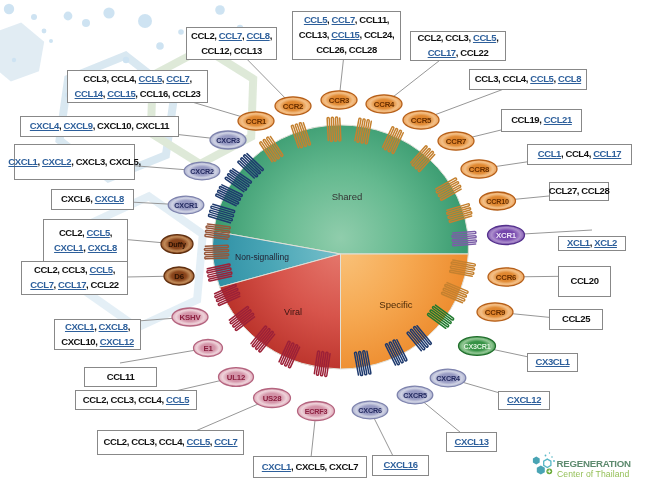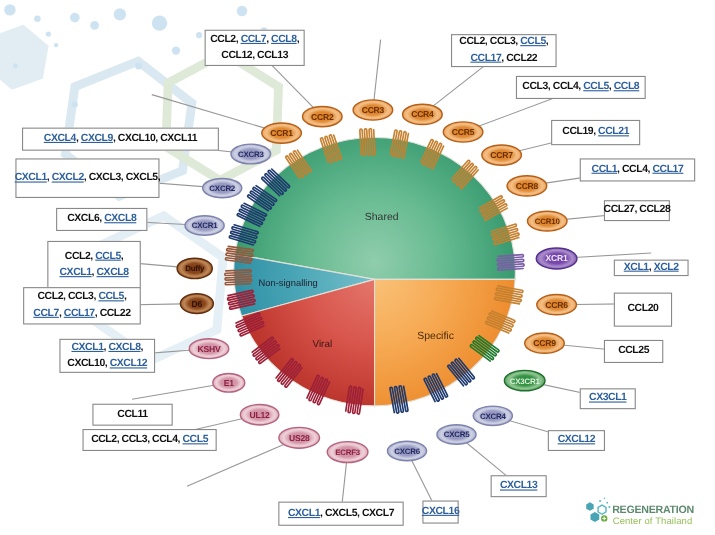--- a/index.html
+++ b/index.html
@@ -214,34 +214,43 @@
 <circle cx="552" cy="457" r="0.8" fill="#57b7c5"></circle>
 <circle cx="554" cy="461" r="0.9" fill="#57b7c5"></circle>
 <text x="556.5" y="466.5" font-family="Liberation Sans, sans-serif" font-size="9.7" font-weight="bold" fill="#5d8a6e" letter-spacing="-0.25">REGENERATION</text>
 <text x="557" y="476.5" font-family="Liberation Sans, sans-serif" font-size="8.6" fill="#93bf55" letter-spacing="0.1">Center of Thailand</text>
 </g>
     </svg>
 <div class="box" style="left:186px;top:27px;width:91px;height:33px">
       <div class="ln"><span>CCL2, </span><span class="lk">CCL7</span><span>, </span><span class="lk">CCL8</span><span>,</span></div>
       <div class="ln"><span>CCL12, CCL13</span></div>
     </div>
+    <div class="box" style="left:292px;top:11px;width:109px;height:49px">
+      <div class="ln"><span class="lk">CCL5</span><span>, </span><span class="lk">CCL7</span><span>, CCL11,</span></div>
+      <div class="ln"><span>CCL13, </span><span class="lk">CCL15</span><span>, CCL24,</span></div>
+      <div class="ln"><span>CCL26, CCL28</span></div>
+    </div>
     <div class="box" style="left:410px;top:31px;width:96px;height:30px">
       <div class="ln"><span>CCL2, CCL3, </span><span class="lk">CCL5</span><span>,</span></div>
       <div class="ln"><span class="lk">CCL17</span><span>, CCL22</span></div>
     </div>
+    <div class="box" style="left:67px;top:70px;width:141px;height:33px">
+      <div class="ln"><span>CCL3, CCL4, </span><span class="lk">CCL5</span><span>, </span><span class="lk">CCL7</span><span>,</span></div>
+      <div class="ln"><span class="lk">CCL14</span><span>, </span><span class="lk">CCL15</span><span>, CCL16, CCL23</span></div>
+    </div>
     <div class="box" style="left:469px;top:69px;width:118px;height:21px">
       <div class="ln"><span>CCL3, CCL4, </span><span class="lk">CCL5</span><span>, </span><span class="lk">CCL8</span></div>
     </div>
     <div class="box" style="left:501px;top:109px;width:81px;height:23px">
       <div class="ln"><span>CCL19, </span><span class="lk">CCL21</span></div>
     </div>
-    <div class="box" style="left:20px;top:116px;width:179px;height:21px">
+    <div class="box" style="left:20px;top:116px;width:159px;height:21px">
       <div class="ln"><span class="lk">CXCL4</span><span>, </span><span class="lk">CXCL9</span><span>, CXCL10, CXCL11</span></div>
     </div>
-    <div class="box" style="left:14px;top:144px;width:131px;height:36px">
+    <div class="box" style="left:14px;top:144px;width:121px;height:36px">
       <div class="ln"><span class="lk">CXCL1</span><span>, </span><span class="lk">CXCL2</span><span>, CXCL3, CXCL5,</span></div>
     </div>
     <div class="box" style="left:527px;top:144px;width:105px;height:21px">
       <div class="ln"><span class="lk">CCL1</span><span>, CCL4, </span><span class="lk">CCL17</span></div>
     </div>
     <div class="box" style="left:549px;top:182px;width:60px;height:19px">
       <div class="ln"><span>CCL27, CCL28</span></div>
     </div>
     <div class="box" style="left:51px;top:189px;width:83px;height:21px">
       <div class="ln"><span>CXCL6, </span><span class="lk">CXCL8</span></div>
@@ -256,37 +265,40 @@
     <div class="box" style="left:558px;top:266px;width:53px;height:31px">
       <div class="ln"><span>CCL20</span></div>
     </div>
     <div class="box" style="left:21px;top:261px;width:107px;height:34px">
       <div class="ln"><span>CCL2, CCL3, </span><span class="lk">CCL5</span><span>,</span></div>
       <div class="ln"><span class="lk">CCL7</span><span>, </span><span class="lk">CCL17</span><span>, CCL22</span></div>
     </div>
     <div class="box" style="left:549px;top:309px;width:54px;height:21px">
       <div class="ln"><span>CCL25</span></div>
     </div>
-    <div class="box" style="left:54px;top:308px;width:87px;height:31px">
+    <div class="box" style="left:54px;top:319px;width:87px;height:31px">
       <div class="ln"><span class="lk">CXCL1</span><span>, </span><span class="lk">CXCL8</span><span>,</span></div>
       <div class="ln"><span>CXCL10, </span><span class="lk">CXCL12</span></div>
     </div>
     <div class="box" style="left:527px;top:353px;width:51px;height:19px">
       <div class="ln"><span class="lk">CX3CL1</span></div>
     </div>
     <div class="box" style="left:84px;top:367px;width:73px;height:20px">
       <div class="ln"><span>CCL11</span></div>
     </div>
     <div class="box" style="left:498px;top:391px;width:52px;height:19px">
       <div class="ln"><span class="lk">CXCL12</span></div>
     </div>
     <div class="box" style="left:75px;top:390px;width:122px;height:20px">
       <div class="ln"><span>CCL2, CCL3, CCL4, </span><span class="lk">CCL5</span></div>
     </div>
     <div class="box" style="left:446px;top:432px;width:51px;height:20px">
       <div class="ln"><span class="lk">CXCL13</span></div>
     </div>
+    <div class="box" style="left:97px;top:430px;width:147px;height:25px">
+      <div class="ln"><span>CCL2, CCL3, CCL4, </span><span class="lk">CCL5</span><span>, </span><span class="lk">CCL7</span></div>
+    </div>
     <div class="box" style="left:253px;top:456px;width:114px;height:22px">
       <div class="ln"><span class="lk">CXCL1</span><span>, CXCL5, CXCL7</span></div>
     </div>
-    <div class="box" style="left:384px;top:455px;width:33px;height:21px">
+    <div class="box" style="left:372px;top:455px;width:57px;height:21px">
       <div class="ln"><span class="lk">CXCL16</span></div>
     </div>
 </div>
 </body></html>

